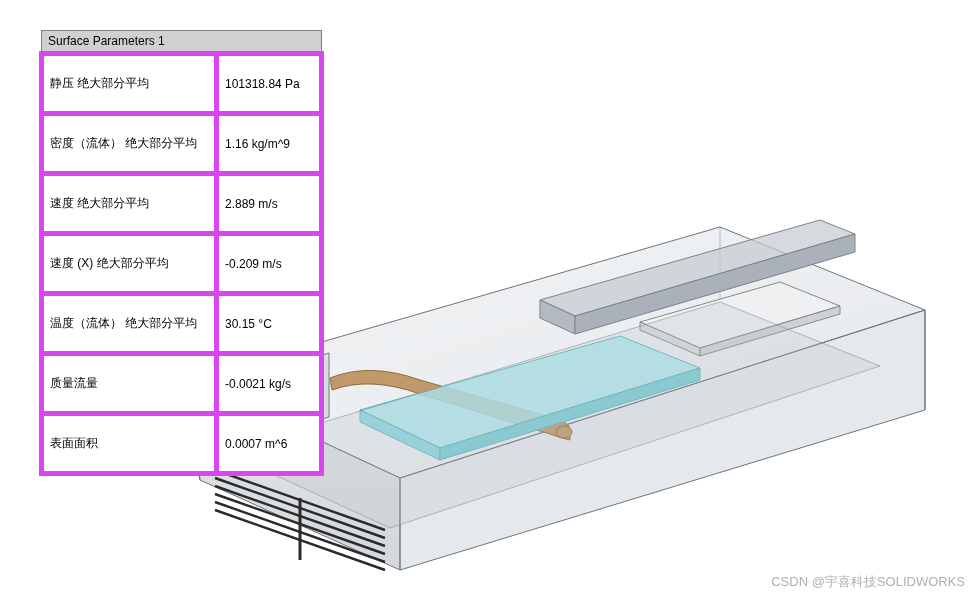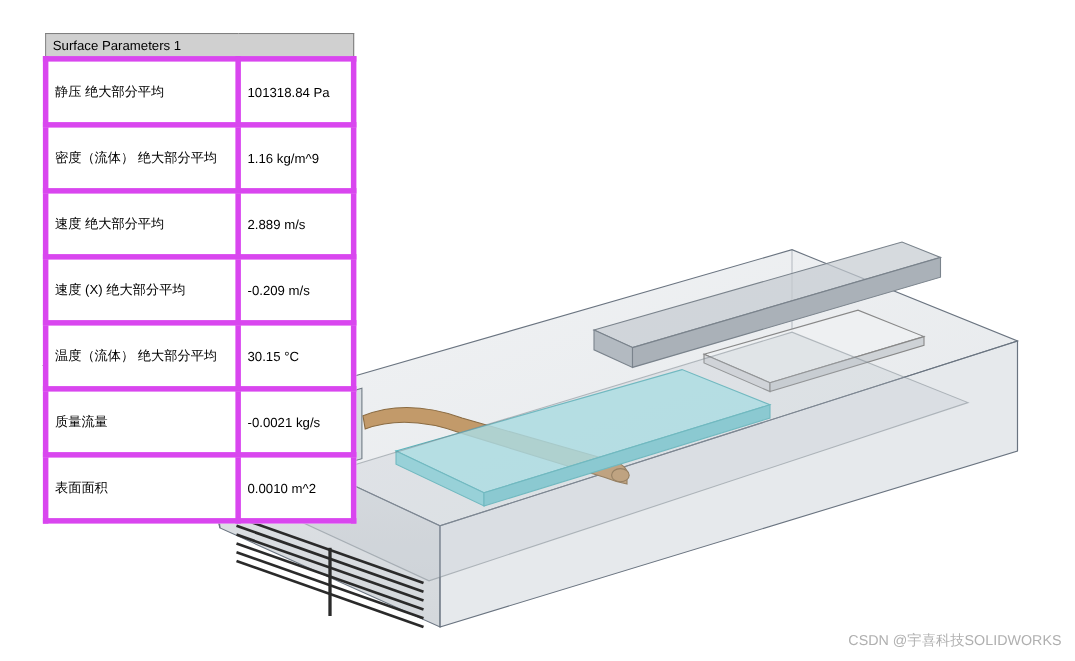--- a/index.html
+++ b/index.html
@@ -89,21 +89,21 @@
     <tr>
         <td>温度（流体） 绝大部分平均</td>
         <td>30.15 °C</td>
       </tr>
     <tr>
         <td>质量流量</td>
         <td>-0.0021 kg/s</td>
       </tr>
     <tr>
         <td>表面面积</td>
-        <td>0.0010 m^2</td>
+        <td>0.0007 m^6</td>
       </tr>
   </tbody>
 </table>
 
 <svg class="leader-svg">
   <line x1="39" y1="332" x2="180" y2="438" stroke="#000" stroke-width="1"></line>
   <polyline points="174,438 182,438 178,432" fill="none" stroke="#000" stroke-width="1"></polyline>
 </svg>
 
 <svg class="model-svg" viewBox="0 0 977 601">

